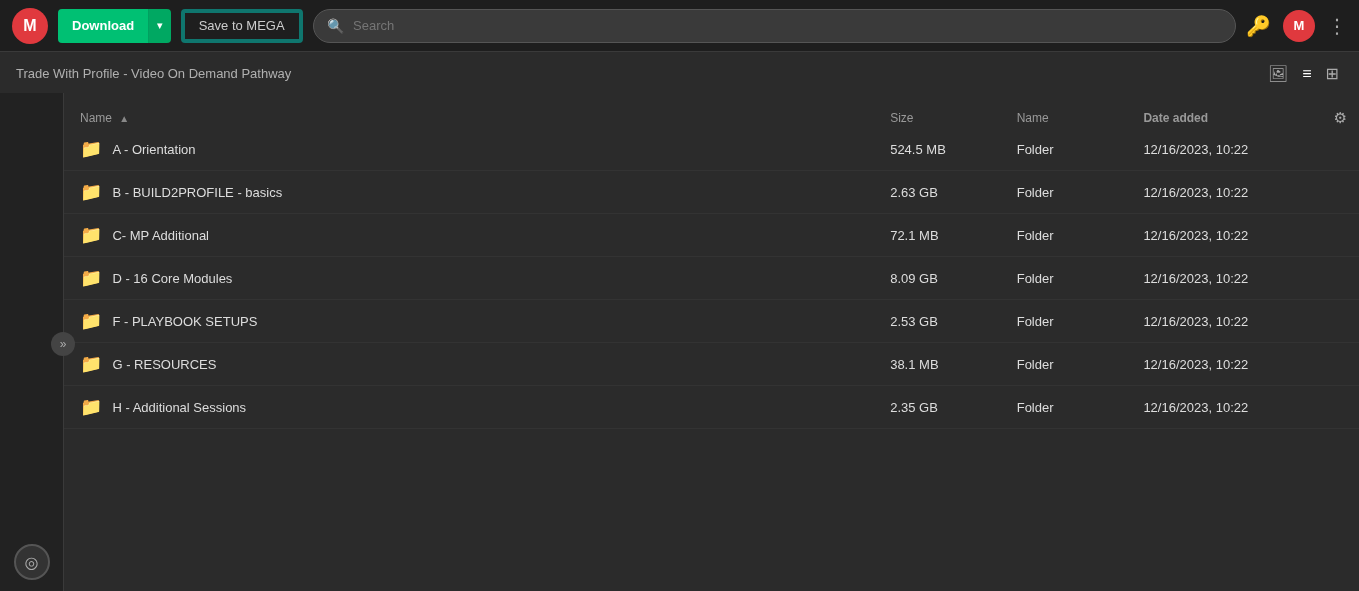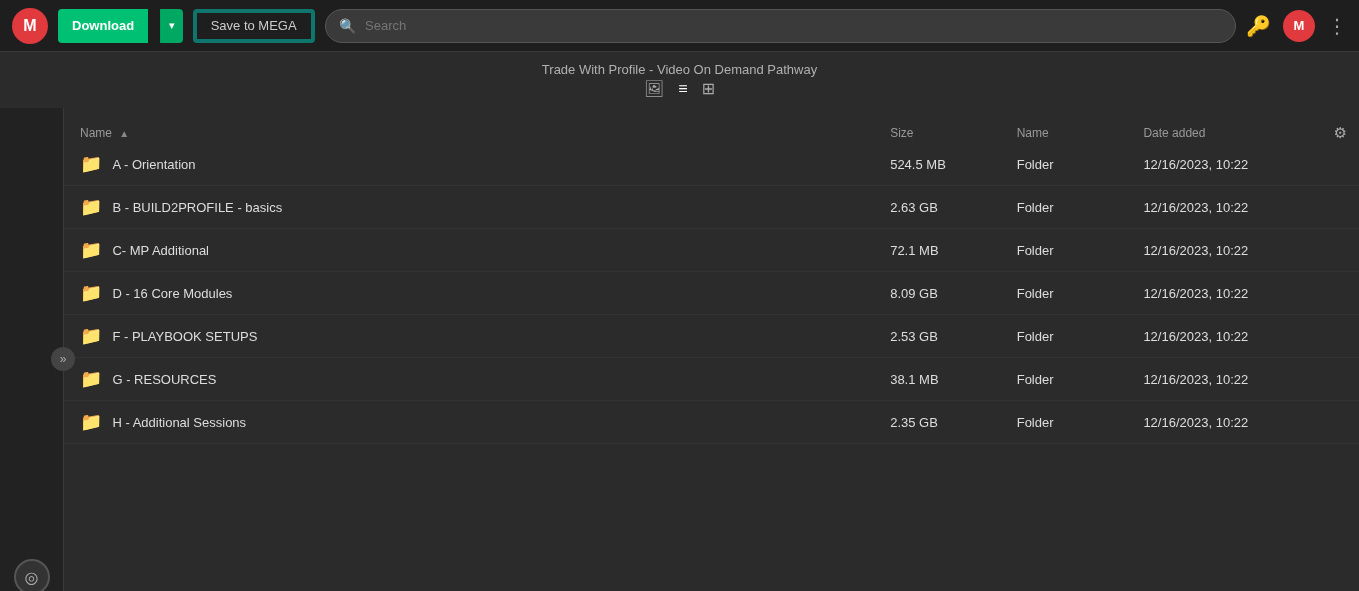--- a/index.html
+++ b/index.html
@@ -88,21 +88,20 @@
       display: flex; align-items: center; justify-content: center;
       color: white; font-weight: bold; font-size: 13px;
     }
     .dots-icon { color: #aaa; font-size: 20px; cursor: pointer; }
 
     
     .breadcrumb-bar {
       display: flex; align-items: center; justify-content: space-between;
       padding: 10px 16px 8px 16px;
       background: #2b2b2b;
-      flex-direction: column;
     }
     .breadcrumb-text { color: #b0b0b0; font-size: 13px; }
     .view-icons { display: flex; gap: 6px; align-items: center; }
     .view-icon-btn {
       background: none; border: none; color: #aaa;
       cursor: pointer; font-size: 16px; padding: 2px 4px;
     }
     .view-icon-btn.active { color: #fff; }
 
     
@@ -160,21 +159,21 @@
       color: #999;
       font-weight: 500;
       font-size: 12px;
       padding: 8px 12px;
       background: #2b2b2b;
       position: sticky; top: 8px;
     }
     .file-table th.col-name { padding-left: 16px; width: 65%; }
     .file-table th.col-size { width: 10%; }
     .file-table th.col-type { width: 10%; }
-    .file-table th.col-date { width: 15%; }
+    .file-table th.col-date { width: 15%; font-weight: bold; }
     .file-table th.col-settings { width: 36px; text-align: center; }
     .file-table tbody tr {
       border-bottom: 1px solid #333;
     }
     .file-table td {
       padding: 10px 12px;
       color: #ddd;
       font-size: 13px;
     }
     .file-table td.col-name {
@@ -190,21 +189,21 @@
     .gear-btn {
       background: none; border: none; color: #aaa; cursor: pointer; font-size: 15px;
     }
   </style>
 </head>
 <body>
 
 <div class="topbar">
   <div class="mega-logo">M</div>
 
-  <div style="display:flex; gap:12px;align-items:flex-end;">
+  <div style="display:flex; gap:0;align-items:flex-end;">
     <button class="btn-download-main">Download</button>
     <button class="btn-download-arrow">
       <span>▾</span>
     </button>
   </div>
 
   <button class="btn-save">Save to MEGA</button>
 
   <div class="search-bar">
     <span class="search-icon">🔍</span>

